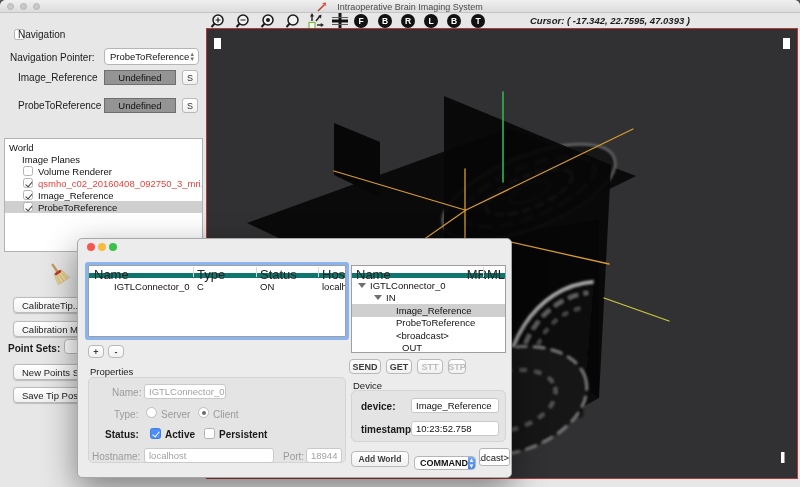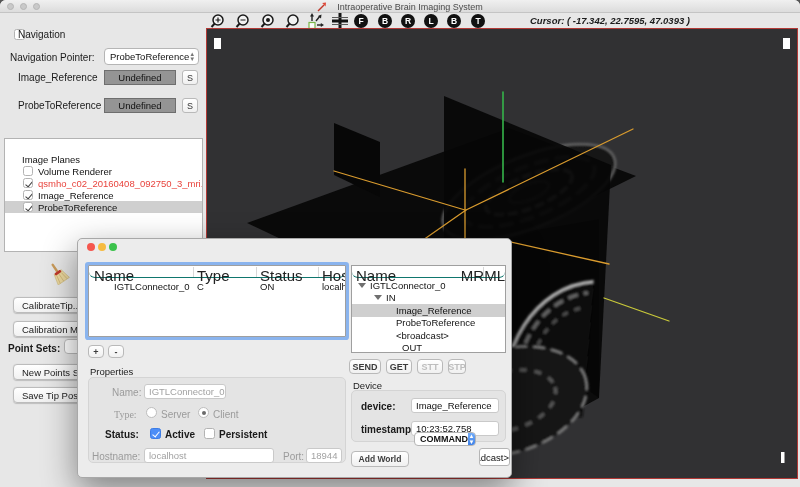--- a/index.html
+++ b/index.html
@@ -64,22 +64,22 @@
               background:#313133; border:1.5px solid #b23936; }
 
   
   #dialog { position:absolute; left:77px; top:238px; width:435px; height:240px;
             background:#ececec; border:1px solid #a8a8a8; border-radius:5px;
             box-shadow:0 12px 34px rgba(0,0,0,.45); overflow:hidden; }
   #dialog .tl2 { position:absolute; top:4px; width:8px; height:8px; border-radius:50%; }
   .tbl { position:absolute; background:#fff; border:1px solid #9f9f9f; font-size:9.5px; color:#111;
          overflow:hidden; }
   .tbl.focus { box-shadow:0 0 0 3px #8ab4ee; border-radius:1px; }
-  .thead { position:absolute; left:0; top:0; right:0; height:12px; border-bottom:1px solid #0f766e;
-           background:#fff; font-size:15px; color:#222;border-radius:6px; }
+  .thead { position:absolute; left:0; top:0; right:0; height:12px; border-bottom:5px solid #0f766e;
+           background:#fff; font-size:13px; color:#222; }
   .thead span { position:absolute; top:1px; }
   .vsep { position:absolute; top:1px; width:1px; height:10px; background:#d8d8d8; }
   .cell { position:absolute; white-space:nowrap; }
   .iorow { position:absolute; left:0; width:153px; height:12.5px; display:flex; align-items:center;
            white-space:nowrap; }
   .iorow.sel { background:#cfcfcf; }
   .disc { width:0; height:0; border-left:4px solid transparent; border-right:4px solid transparent;
           border-top:5px solid #6f6f6f; margin-right:4px; flex:none; }
   .grp { position:absolute; background:#e4e4e4; border:1px solid #d4d4d4; border-radius:5px; }
   .fld { position:absolute; background:#fff; border:1px solid #c9c9c9; border-radius:3px;
@@ -191,20 +191,23 @@
 
     <span class="lbl" style="left:18px; top:72px;">Image_Reference</span>
     <div class="graybtn" style="left:104px; top:70px; width:72px; height:15px;">Undefined</div>
     <div class="sbtn" style="left:182px; top:70px; width:16px; height:15px;">S</div>
 
     <span class="lbl" style="left:18px; top:100px;">ProbeToReference</span>
     <div class="graybtn" style="left:104px; top:98px; width:72px; height:15px;">Undefined</div>
     <div class="sbtn" style="left:182px; top:98px; width:16px; height:15px;">S</div>
 
     <div id="scene-tree">
+      <div class="trow" style="top:2px;">
+        <span style="margin-left:4px">World</span>
+      </div>
       <div class="trow" style="top:26px;">
         <span class="cb" style="margin-left:18px"></span>
         <span>Volume Renderer</span>
       </div>
       <div class="trow" style="top:14px;">
         <span style="margin-left:17px">Image Planes</span>
       </div>
       <div class="trow" style="top:38px;">
         <span class="cb checked" style="margin-left:18px"></span>
         <span class="red-item">qsmho_c02_20160408_092750_3_mri.mnc</span>
@@ -316,21 +319,21 @@
 
     <div class="dlgbtn" style="left:10px; top:106px; width:16px; height:13px;">+</div>
     <div class="dlgbtn" style="left:30px; top:106px; width:16px; height:13px;">-</div>
 
     <span class="lbl" style="left:12px; top:127px; font-size:9.5px;">Properties</span>
     <div class="grp" style="left:10px; top:138px; width:258px; height:86px;"></div>
 
     <span class="lbl gray" style="left:34px; top:148px;">Name:</span>
     <div class="fld dis" style="left:66px; top:145px; width:82px; height:15px;">IGTLConnector_0</div>
 
-    <span class="lbl gray" style="left:36px; top:170px;font-family:Liberation Serif, serif;">Type:</span>
+    <span class="lbl gray" style="left:36px; top:170px;">Type:</span>
     <div class="radio" style="left:68px; top:168px;"></div>
     <span class="lbl gray" style="left:83px; top:170px;">Server</span>
     <div class="radio on" style="left:120px; top:168px;"></div>
     <span class="lbl gray" style="left:135px; top:170px;">Client</span>
 
     <span class="lbl bold" style="left:27px; top:190px;">Status:</span>
     <div class="cb blue checked" style="left:72px; top:189px;"></div>
     <span class="lbl bold" style="left:87px; top:190px;">Active</span>
     <div class="cb" style="left:126px; top:189px;"></div>
     <span class="lbl bold" style="left:141px; top:190px;">Persistent</span>
@@ -374,21 +377,21 @@
     <div class="dlgbtn dis" style="left:370px; top:120px; width:18px; height:15px;">STP</div>
 
     <span class="lbl" style="left:275px; top:141px; font-size:9.5px;">Device</span>
     <div class="grp" style="left:273px; top:151px; width:155px; height:52px;"></div>
     <span class="lbl bold" style="left:283px; top:162px;">device:</span>
     <div class="fld" style="left:333px; top:159px; width:88px; height:15px;">Image_Reference</div>
     <span class="lbl bold" style="left:283px; top:185px;">timestamp:</span>
     <div class="fld" style="left:333px; top:182px; width:88px; height:15px;">10:23:52.758</div>
 
     <div class="dlgbtn" style="left:273px; top:212px; width:58px; height:16px; font-size:8.5px;">Add World</div>
-    <div id="command-popup" style="left:336px; top:193px; width:62px; height:14px;">
+    <div id="command-popup" style="left:336px; top:217px; width:62px; height:14px;">
       <span class="cmd-label">COMMAND</span>
       <span class="bluecap">▲<br>▼</span>
     </div>
     <div id="broadcast-popup" style="left:401px; top:209px; width:31px; height:18px;">
       <span>&lt;broadcast&gt;</span>
     </div>
   </div>
 
 </div>
 

